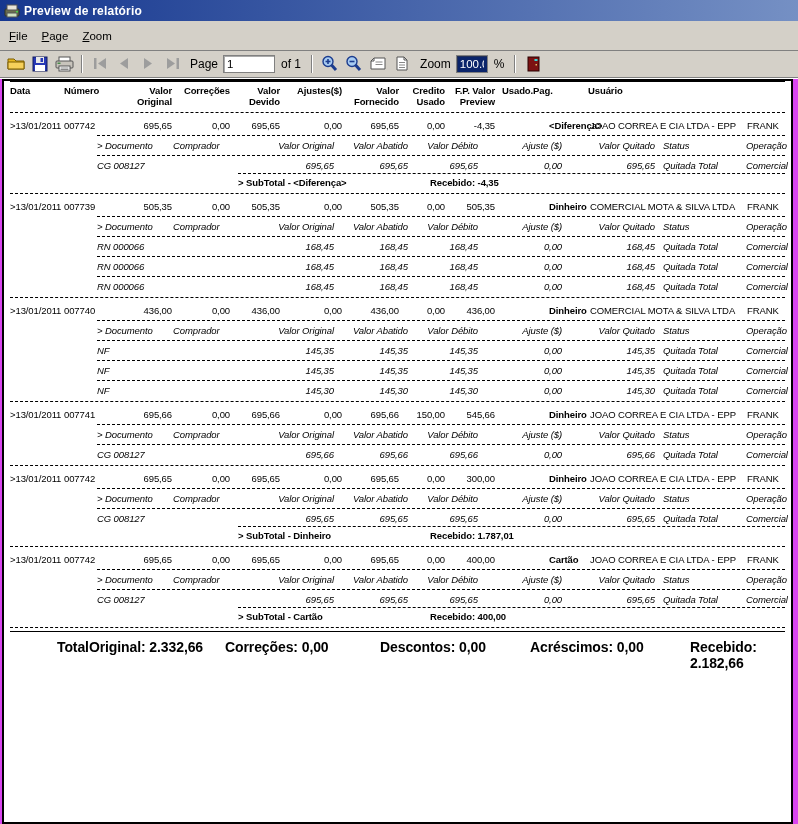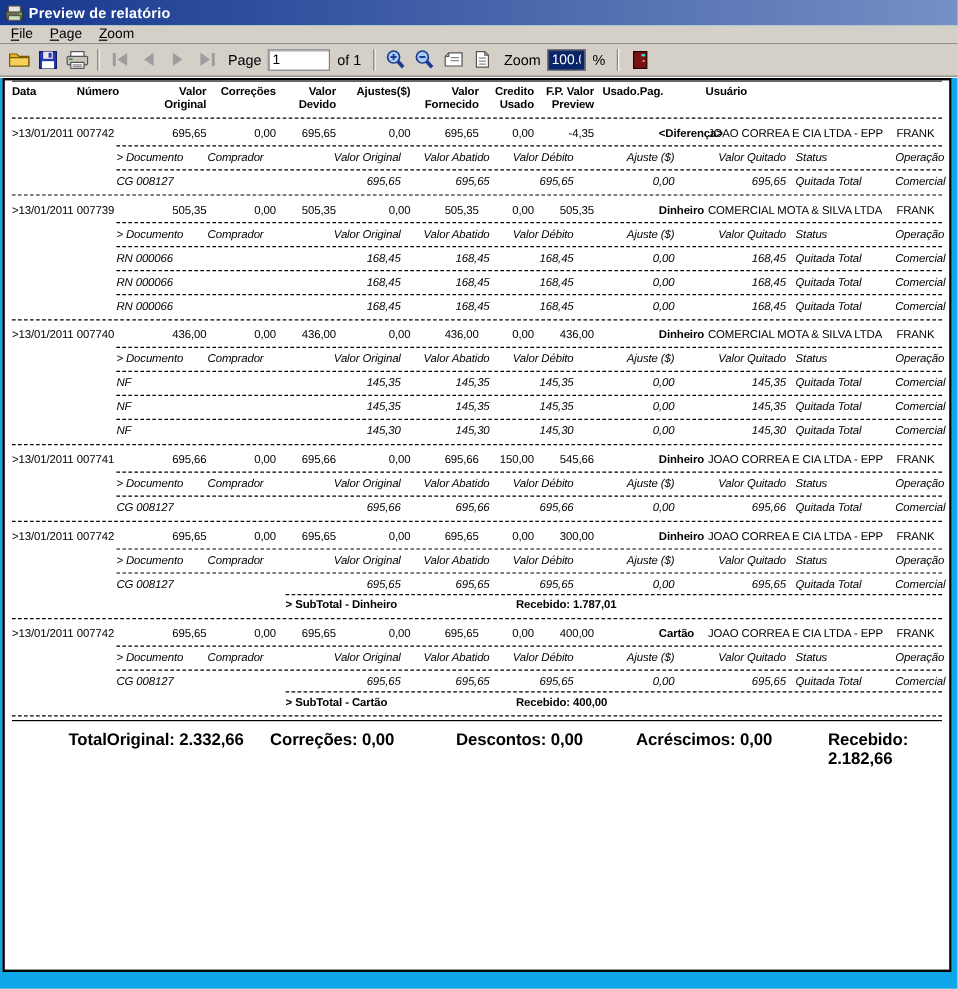--- a/index.html
+++ b/index.html
@@ -1,26 +1,26 @@
 <!DOCTYPE html>
 <html><head>
 <meta charset="utf-8">
 <style>
   * { margin:0; padding:0; box-sizing:border-box; }
   html,body { width:798px; height:824px; }
   body { font-family:"Liberation Sans", sans-serif; background:#d4d0c8; overflow:hidden; }
-  .window { width:798px; height:824px; background:#0ea5e9; position:relative; }
+  .window { width:798px; height:824px; background:#d946ef; position:relative; }
 
   
   .titlebar { height:21px; background:linear-gradient(to right,#16378f,#7590c4);
     display:flex; align-items:center; padding-left:4px; gap:4px; }
   .title-text { color:#fff; font-weight:bold; font-size:12px; letter-spacing:.2px; }
 
   
-  .menubar { height:16px; display:flex; align-items:center; padding-left:2px;
+  .menubar { height:30px; display:flex; align-items:center; padding-left:2px;
     border-bottom:1px solid #808080; box-shadow:0 1px 0 #ffffff; background:#d4d0c8; }
   .menu-item { font-size:11.5px; color:#000; padding:1px 7px; cursor:default; }
   .menu-item u { text-decoration:underline; }
 
   
   .toolbar { height:27px; display:flex; align-items:center; padding:1px 4px 2px 4px;
     background:#d4d0c8; border-bottom:1px solid #808080; box-shadow:0 1px 0 #ffffff; }
   .tb-btn { width:24px; height:22px; display:flex; align-items:center; justify-content:center; }
   .tb-sep { width:2px; height:18px; border-left:1px solid #808080; border-right:1px solid #fff; margin:0 5px; }
   .tb-label { font-size:12px; margin:0 5px 0 6px; }
@@ -302,20 +302,24 @@
               <div>CG 008127</div>
               <div></div>
               <div class="num">695,65</div>
               <div class="num">695,65</div>
               <div class="num">695,65</div>
               <div class="num">0,00</div>
               <div class="num">695,65</div>
               <div class="status">Quitada Total</div>
               <div class="operacao">Comercial</div>
             </div>
+            <div class="subtotal">
+              <span class="st-label">&gt; SubTotal - &lt;Diferença&gt;</span>
+              <span class="st-recebido">Recebido: -4,35</span>
+            </div>
           </div>
           <div class="dash d-full"></div>
           <div class="group">
             <div class="grid-main row">
               <div>&gt;13/01/2011</div>
               <div>007739</div>
               <div class="num">505,35</div>
               <div class="num">0,00</div>
               <div class="num">505,35</div>
               <div class="num">0,00</div>

